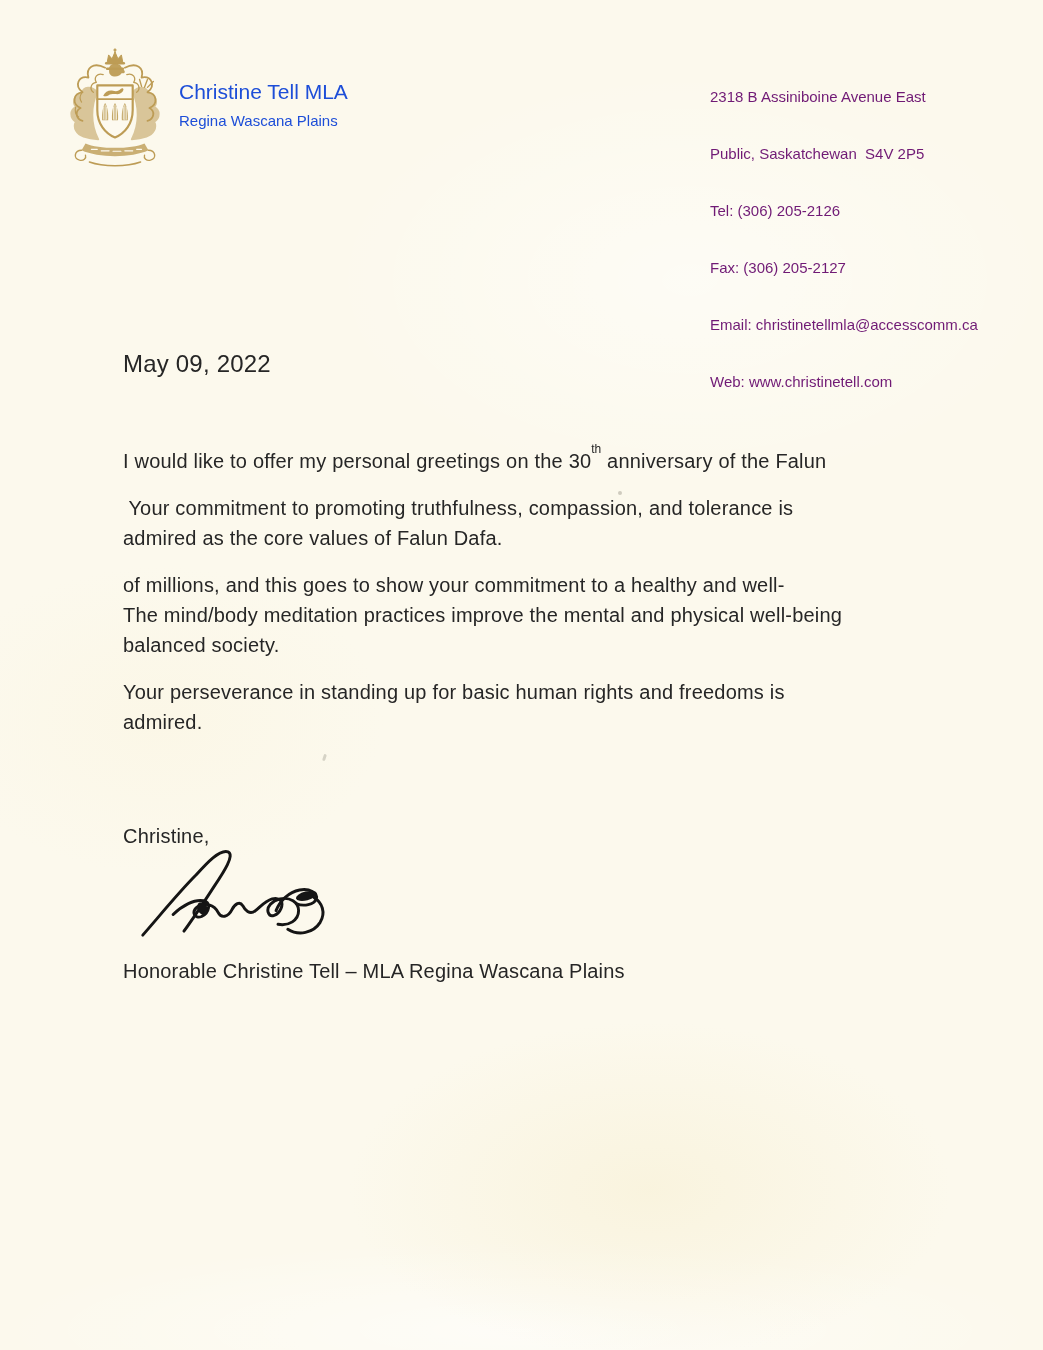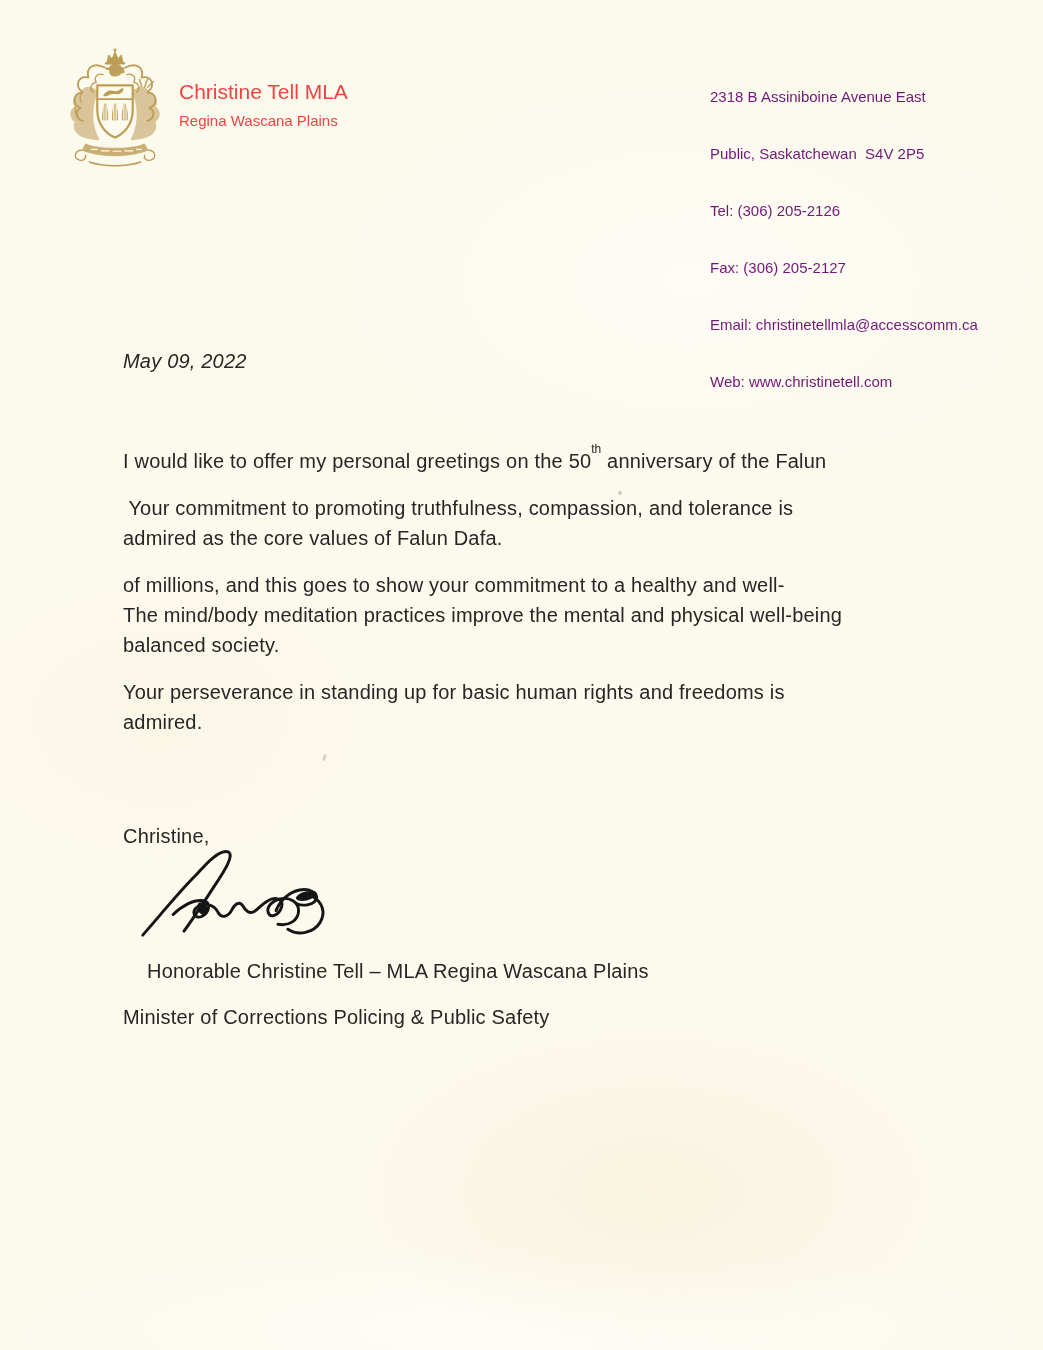--- a/index.html
+++ b/index.html
@@ -17,37 +17,37 @@
     position: absolute;
     inset: 0;
     background:
       radial-gradient(ellipse 430px 240px at 650px 1190px, rgba(247,239,210,0.55), rgba(247,239,210,0) 70%),
       radial-gradient(ellipse 520px 300px at 690px 280px, rgba(255,255,255,0.45), rgba(255,255,255,0) 70%),
       radial-gradient(ellipse 320px 220px at 160px 720px, rgba(250,243,219,0.35), rgba(250,243,219,0) 70%),
       radial-gradient(ellipse 700px 120px at 520px 1330px, rgba(255,255,255,0.6), rgba(255,255,255,0) 75%);
     pointer-events: none;
   }
   .crest { position: absolute; left: 56px; top: 48px; }
-  .name-block { position: absolute; left: 179px; top: 80px; color: #ef4444; }
+  .name-block { position: absolute; left: 179px; top: 80px; color: #1d4ed8; }
   .mla-name { font-size: 21px; line-height: 24px; }
   .riding { font-size: 15px; line-height: 17px; margin-top: 8px; }
   .contact {
     position: absolute; left: 710px; top: 49px;
     font-size: 15px; line-height: 19px; color: #701a75;
     white-space: pre;
   }
   .ink { color: #262626; }
-  .date { position: absolute; left: 123px; top: 350px; font-size: 20px; letter-spacing: 0.2px; font-style: italic; }
+  .date { position: absolute; left: 123px; top: 350px; font-size: 24px; letter-spacing: 0.2px; }
   .body-block { position: absolute; left: 123px; top: 441px; width: 812px; font-size: 20px; letter-spacing: 0.2px; }
   .body-block p { margin: 0 0 17px 0; }
   .pline { display: block; line-height: 30px; white-space: pre; }
   .pline sup { font-size: 12px; position: relative; top: -7px; letter-spacing: 0; }
   .closing { position: absolute; left: 123px; top: 821px; font-size: 20px; line-height: 30px; letter-spacing: 0.2px; }
   .signature { position: absolute; left: 126px; top: 842px; }
-  .sig-name { position: absolute; left: 123px; top: 960px; font-size: 20px; letter-spacing: 0.2px; margin-left: 24px; }
+  .sig-name { position: absolute; left: 123px; top: 960px; font-size: 20px; letter-spacing: 0.2px; }
   .sig-title { position: absolute; left: 123px; top: 1006px; font-size: 20px; letter-spacing: 0.2px; }
   .speck { position: absolute; border-radius: 50%; pointer-events: none; }
   .speck-1 { left: 618px; top: 491px; width: 4px; height: 4px; background: #cfccbf; }
   .speck-2 { left: 323px; top: 754px; width: 3px; height: 7px; background: #d6d3c6; transform: rotate(18deg); border-radius: 2px; }
 </style>
 </head>
 <body>
 
 <div class="page">
 
@@ -103,21 +103,21 @@
     <div>Tel: (306) 205-2126</div>
     <div>Fax: (306) 205-2127</div>
     <div>Email: christinetellmla@accesscomm.ca</div>
     <div>Web: www.christinetell.com</div>
   </div>
 
   <div class="date ink">May 09, 2022</div>
 
   <div class="body-block ink">
     <p>
-      <span class="pline"><span>I would like to offer my personal greetings on the 50</span><sup>th</sup><span> anniversary of the Falun</span></span>
+      <span class="pline"><span>I would like to offer my personal greetings on the 30</span><sup>th</sup><span> anniversary of the Falun</span></span>
     </p>
     <p>
       <span class="pline"> Your commitment to promoting truthfulness, compassion, and tolerance is</span>
       <span class="pline">admired as the core values of Falun Dafa.</span>
     </p>
     <p>
       <span class="pline">of millions, and this goes to show your commitment to a healthy and well-</span>
       <span class="pline">The mind/body meditation practices improve the mental and physical well-being</span>
       <span class="pline">balanced society.</span>
     </p>
@@ -134,18 +134,17 @@
       <path d="M16,95 C36,72 54,50 70,34 C80,23 94,7 103,10 C110,13 99,30 89,45 C78,62 66,80 58,91"></path>
       <path d="M47,74 C56,65 69,58 78,60 C86,62 84,72 76,76 C69,79 65,71 72,66 C79,61 89,64 93,72 C96,78 103,77 107,69 C110,63 115,60 118,65 C120,69 125,75 131,70 C136,66 141,60 148,58 C156,56 160,61 157,68 C154,75 146,78 144,72 C142,66 148,60 156,58 C166,56 175,61 175,70 C175,80 165,86 154,84"></path>
       <path d="M152,70 C156,60 165,51 176,49 C186,47 195,52 193,58 C191,64 180,66 173,63"></path>
       <path d="M191,57 C199,62 203,72 197,82 C190,93 175,96 164,89"></path>
     </g>
     <ellipse cx="77" cy="68" rx="5" ry="7" transform="rotate(-28 77 68)" fill="#151515"></ellipse>
     <ellipse cx="183" cy="55" rx="11" ry="4.5" transform="rotate(-14 183 55)" fill="#151515"></ellipse>
   </svg>
 
   <div class="sig-name ink">Honorable Christine Tell – MLA Regina Wascana Plains</div>
-  <div class="sig-title ink">Minister of Corrections Policing &amp; Public Safety</div>
 
   <div class="speck speck-1"></div>
   <div class="speck speck-2"></div>
 
 </div>
 
 </body></html>

